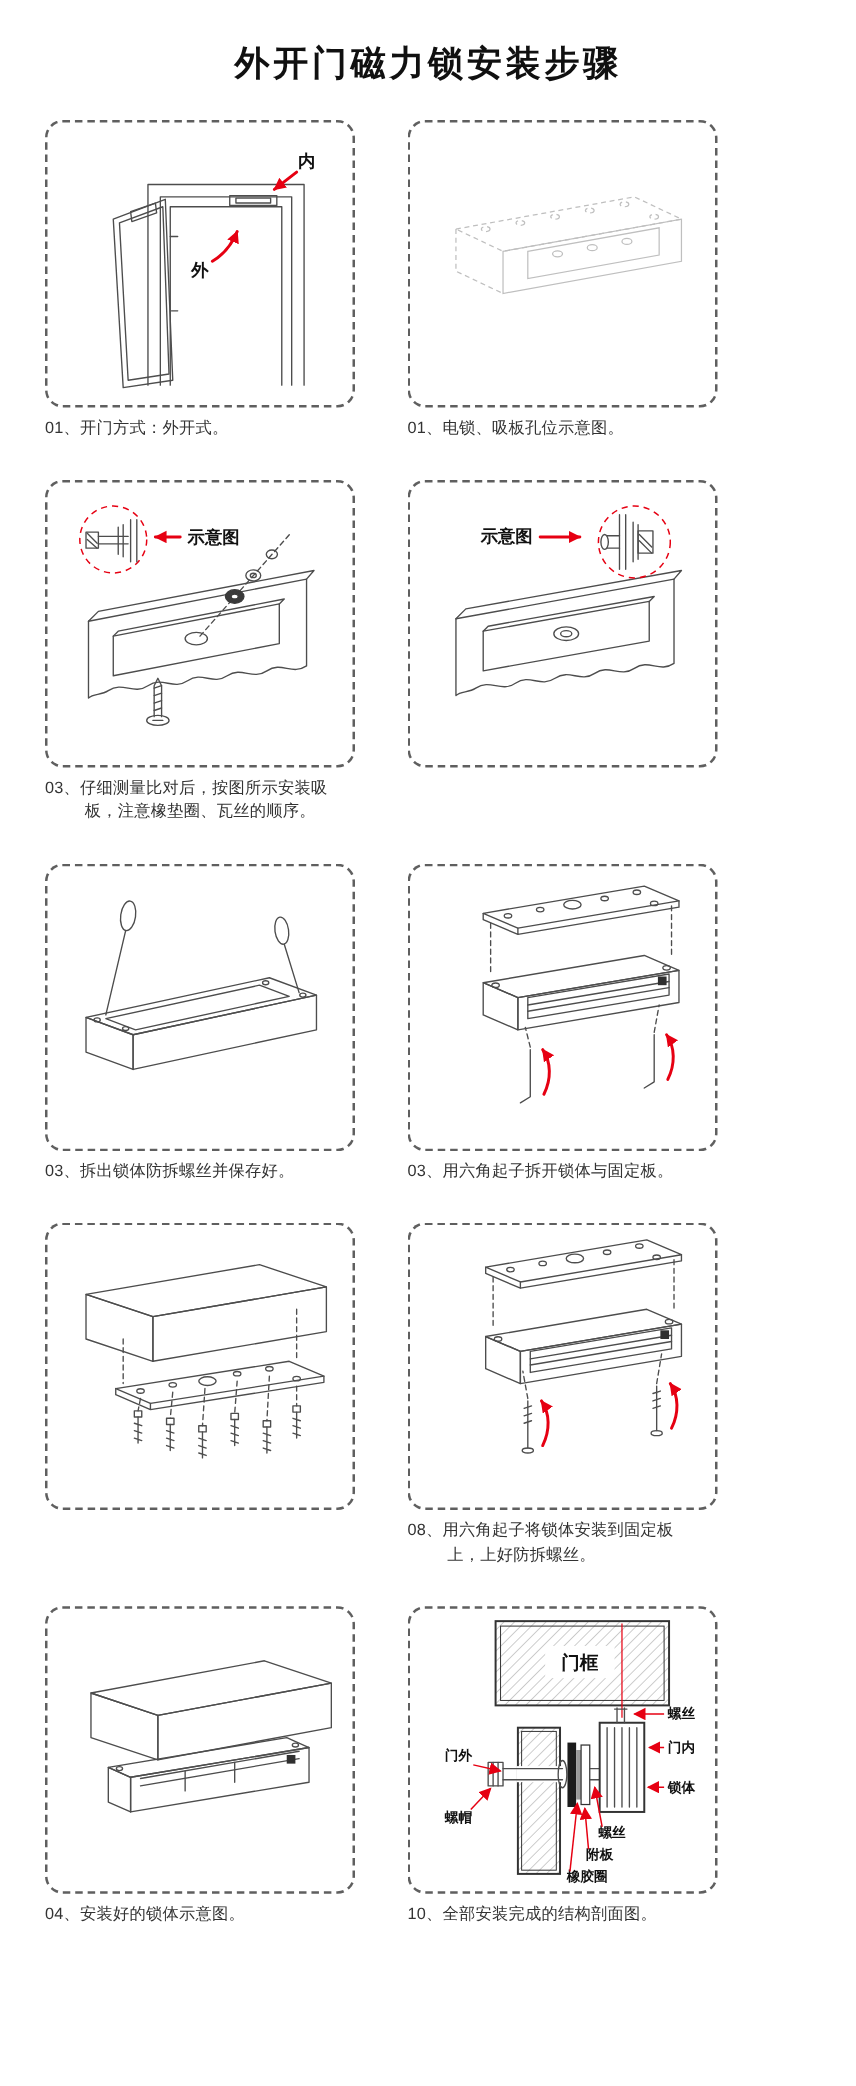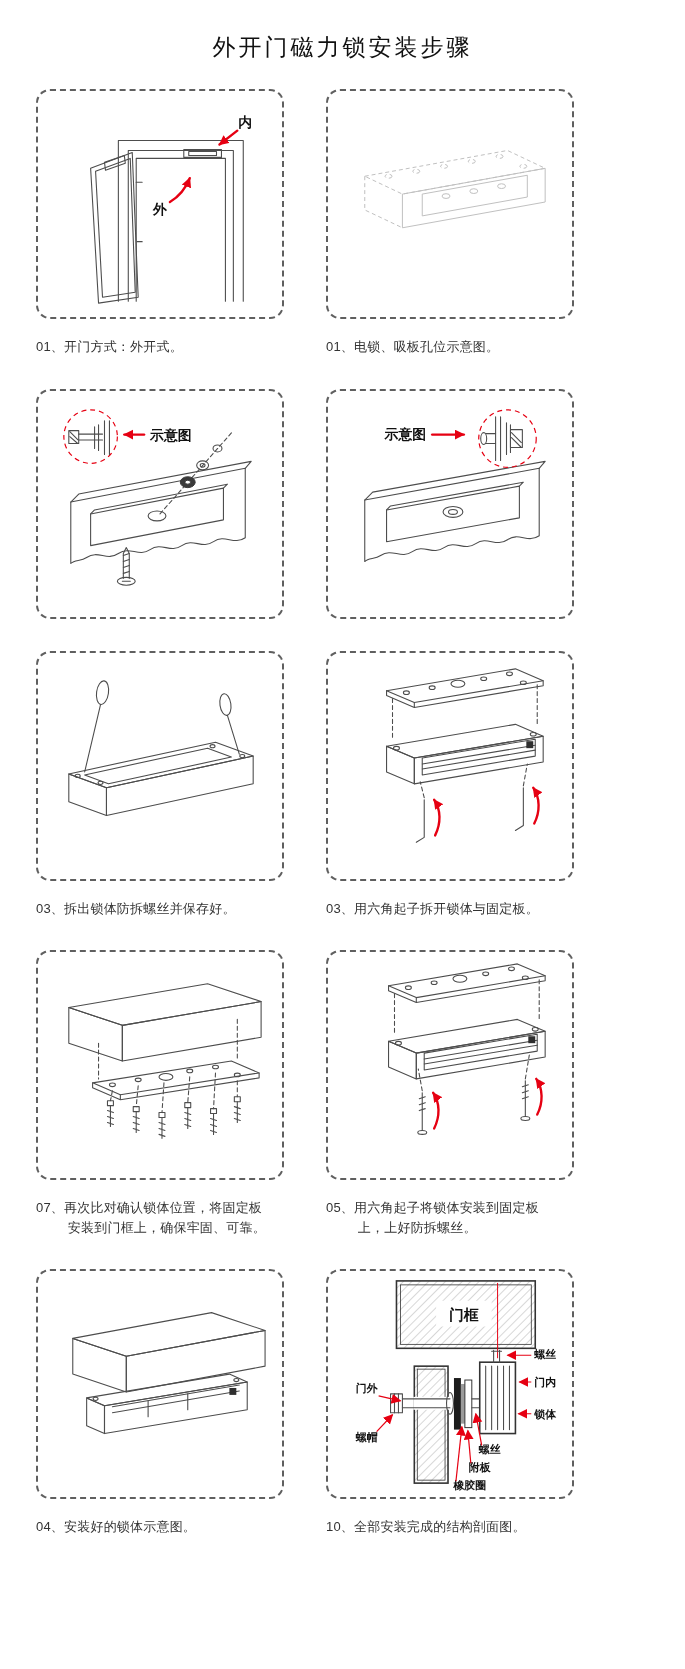--- a/index.html
+++ b/index.html
@@ -1,26 +1,26 @@
 <!DOCTYPE html>
 <html><head>
 <meta charset="utf-8">
 <style>
   * { margin:0; padding:0; box-sizing:border-box; }
   html,body { background:#ffffff; }
   body { width:685px; height:1669px; overflow:hidden;
          font-family:"Liberation Sans","DejaVu Sans",sans-serif; color:#333; }
-  .page-title { text-align:center; padding:32px 0 26px; font-size:23px; font-weight:400;
+  .page-title { text-align:center; padding:32px 0 26px; font-size:28px; font-weight:700;
                 letter-spacing:3px; color:#101010; }
   .grid { display:grid; grid-template-columns:248px 248px; column-gap:42px; padding-left:36px; }
   .cell { margin-bottom:32px; }
   .figure { width:248px; height:230px; border:2px dashed #5f5f5f; border-radius:14px;
             background:#fff; overflow:hidden; }
   .figure svg { width:100%; height:100%; display:block; }
-  .caption { width:232px; margin-top:18px; font-size:13px; line-height:1.5; color:#333;
+  .caption { width:232px; margin-top:6px; font-size:13px; line-height:1.5; color:#333;
              padding-left:2.45em; text-indent:-2.45em; letter-spacing:0.2px; }
   svg text { font-family:"Liberation Sans","DejaVu Sans",sans-serif; }
   .draw { stroke:#4d4d4d; fill:none; stroke-width:1.1; stroke-linecap:round; stroke-linejoin:round; }
   .dsh  { stroke-dasharray:4 3; }
   .redln { stroke:#e60012; stroke-width:2.4; fill:none; stroke-linecap:round; }
   .redln-thin { stroke:#e60012; stroke-width:1.2; fill:none; }
   .lbl { font-size:14px; font-weight:700; fill:#111; }
   .lbl-big { font-size:15px; font-weight:700; fill:#111; }
   .lbl-s { font-size:11px; font-weight:700; fill:#111; }
 </style>
@@ -123,20 +123,21 @@
             <rect class="draw" x="30" y="40" width="10" height="13"></rect>
             <path class="draw" d="M31,41 L39,49 M31,46 L39,53"></path>
             <path class="draw" d="M40,43.5 H64 M40,49.5 H64"></path>
             <path class="draw" d="M56,36 V58 M60,34 V60 M66,30 V64 M71,30 V64"></path>
           </g>
           <path class="redln" d="M106,44 L86,44" marker-end="url(#arrowRed)"></path>
           <text class="lbl" x="112" y="49" text-anchor="start">示意图</text>
         </g>
       </svg>
     </div>
+    <p class="caption">03、仔细测量比对后，按图所示安装吸板，注意橡垫圈、瓦丝的顺序。</p>
   </div>
 
   <div class="cell">
     <div class="figure">
       <svg viewBox="0 0 244 228">
         <g>
           <path class="draw" d="M36,110 L212,78 L212,146 C200,154 192,142 180,150 C168,158 160,146 148,154 C136,162 128,150 116,158 C104,166 96,154 84,162 C72,170 64,158 52,166 C46,170 40,168 36,172 Z"></path>
           <path class="draw" d="M36,110 L44,102 L218,71 L212,78"></path>
         </g>
         <g>
@@ -260,21 +261,20 @@
             <path class="draw" d="M150,157 V178 M147,162 L153,164 M147,168 L153,170 M147,174 L153,176"></path>
           <path class="draw dsh" d="M178,122 L176,158"></path>
             <rect class="draw" x="173" y="158" width="6" height="5"></rect>
             <path class="draw" d="M176,163 V184 M173,168 L179,170 M173,174 L179,176 M173,180 L179,182"></path>
           <path class="draw dsh" d="M200,130 L200,146"></path>
             <rect class="draw" x="197" y="146" width="6" height="5"></rect>
             <path class="draw" d="M200,151 V172 M197,156 L203,158 M197,162 L203,164 M197,168 L203,170"></path>
         </g>
       </svg>
     </div>
-    <p class="caption">07、再次比对确认锁体位置，将固定板安装到门框上，确保牢固、可靠。</p>
   </div>
 
   <div class="cell">
     <div class="figure">
       <svg viewBox="0 0 244 228">
         <g>
           <path class="draw" d="M60,34 L190,12 L218,24 L88,46 Z"></path>
           <path class="draw" d="M60,34 L60,39 L88,51 L88,46 M218,24 L218,29 L88,51"></path>
           <ellipse class="draw" cx="80" cy="36" rx="3" ry="1.8"></ellipse>
           <ellipse class="draw" cx="106" cy="31" rx="3" ry="1.8"></ellipse>
@@ -303,21 +303,21 @@
         </g>
         <g>
           <path class="draw dsh" d="M198,128 L202,104"></path>
           <path class="draw" d="M198,130 V166"></path>
           <path class="draw" d="M195,136 L201,134 M195,142 L201,140 M195,148 L201,146"></path>
           <ellipse class="draw" cx="198" cy="168" rx="4.5" ry="2"></ellipse>
           <path class="redln" d="M210,164 C216,152 216,138 209,128" marker-end="url(#arrowRed)"></path>
         </g>
       </svg>
     </div>
-    <p class="caption">05、用六角起子将锁体安装到固定板上，上好防拆螺丝。</p>
+    <p class="caption">08、用六角起子将锁体安装到固定板上，上好防拆螺丝。</p>
   </div>
 
   <div class="cell">
     <div class="figure">
       <svg viewBox="0 0 244 228">
         <g>
           <path class="draw" d="M34,68 L174,42 L228,60 L88,86 Z" fill="url(#hatchP)"></path>
           <path class="draw" d="M34,68 L34,104 L88,122 L88,86 Z" fill="url(#hatchP)"></path>
           <path class="draw" d="M88,86 L228,60 L228,96 L88,122 Z" fill="url(#hatchP)"></path>
         </g>

